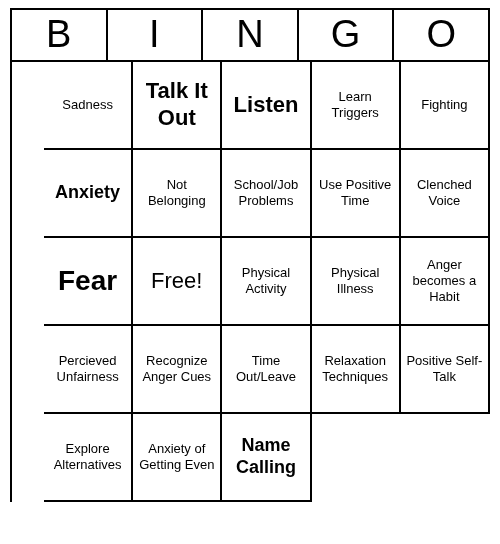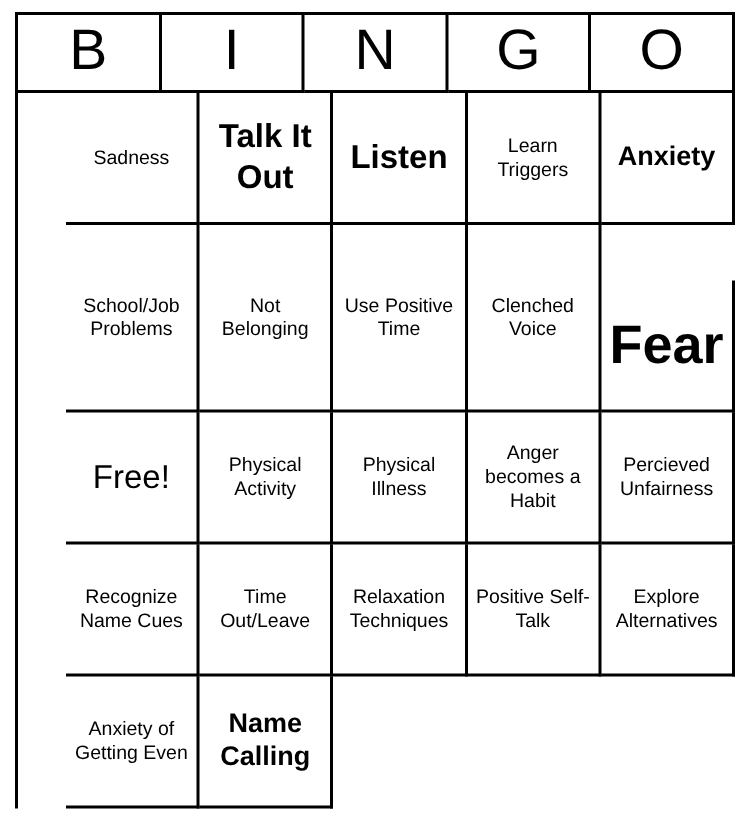--- a/index.html
+++ b/index.html
@@ -53,23 +53,22 @@
     }
     .bingo-cell.large-text {
       font-size: 22px;
       font-weight: bold;
     }
     .bingo-cell.medium-text {
       font-size: 18px;
       font-weight: bold;
     }
     .bingo-cell.xlarge-text {
-      font-size: 36px;
+      font-size: 28px;
       font-weight: bold;
-      margin-top: 37px;
     }
     .bingo-cell.free {
       font-size: 22px;
       font-weight: normal;
     }
   </style>
 </head>
 <body>
 
 <div class="bingo-card">
@@ -78,32 +77,33 @@
       <div class="bingo-header-cell">I</div>
       <div class="bingo-header-cell">N</div>
       <div class="bingo-header-cell">G</div>
       <div class="bingo-header-cell">O</div>
     </div>
   <div class="bingo-grid">
   <div class="bingo-cell">Sadness</div>
       <div class="bingo-cell large-text">Talk It Out</div>
       <div class="bingo-cell large-text">Listen</div>
       <div class="bingo-cell">Learn Triggers</div>
+      <div class="bingo-cell">Fighting</div>
       <div class="bingo-cell medium-text">Anxiety</div>
+      <div class="bingo-cell">Not Belonging</div>
       <div class="bingo-cell">School/Job Problems</div>
-      <div class="bingo-cell">Not Belonging</div>
       <div class="bingo-cell">Use Positive Time</div>
       <div class="bingo-cell">Clenched Voice</div>
       <div class="bingo-cell xlarge-text">Fear</div>
       <div class="bingo-cell free">Free!</div>
       <div class="bingo-cell">Physical Activity</div>
       <div class="bingo-cell">Physical Illness</div>
       <div class="bingo-cell">Anger becomes a Habit</div>
       <div class="bingo-cell">Percieved Unfairness</div>
-      <div class="bingo-cell">Recognize Name Cues</div>
+      <div class="bingo-cell">Recognize Anger Cues</div>
       <div class="bingo-cell">Time Out/Leave</div>
       <div class="bingo-cell">Relaxation Techniques</div>
       <div class="bingo-cell">Positive Self-Talk</div>
       <div class="bingo-cell">Explore Alternatives</div>
       <div class="bingo-cell">Anxiety of Getting Even</div>
       <div class="bingo-cell medium-text">Name Calling</div>
     </div>
 </div>
 
 </body></html>

